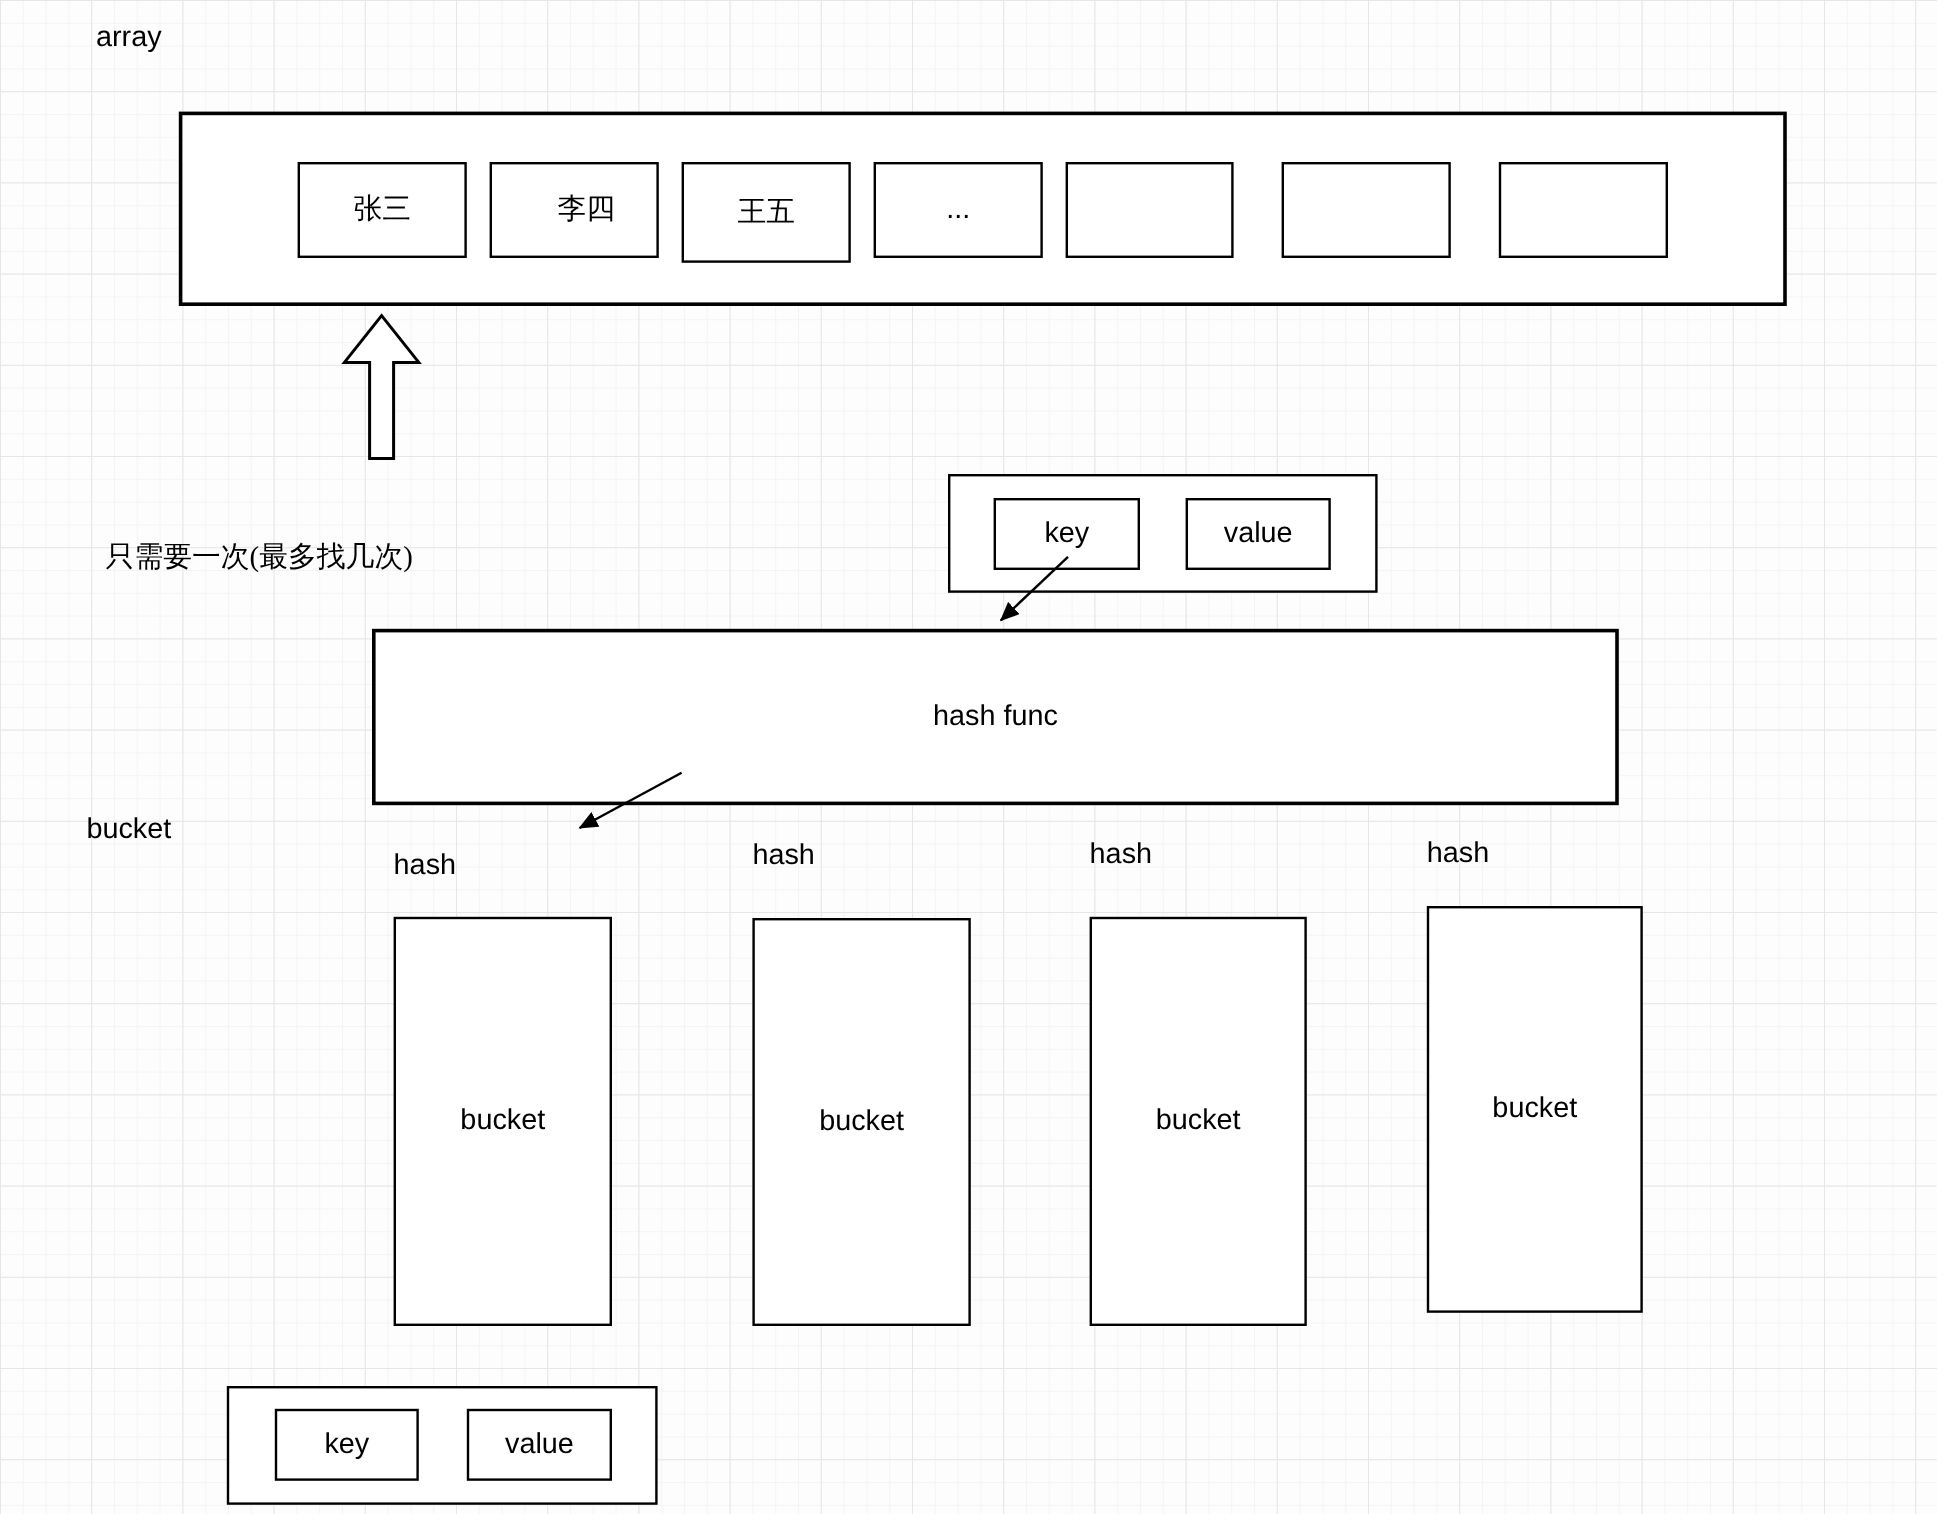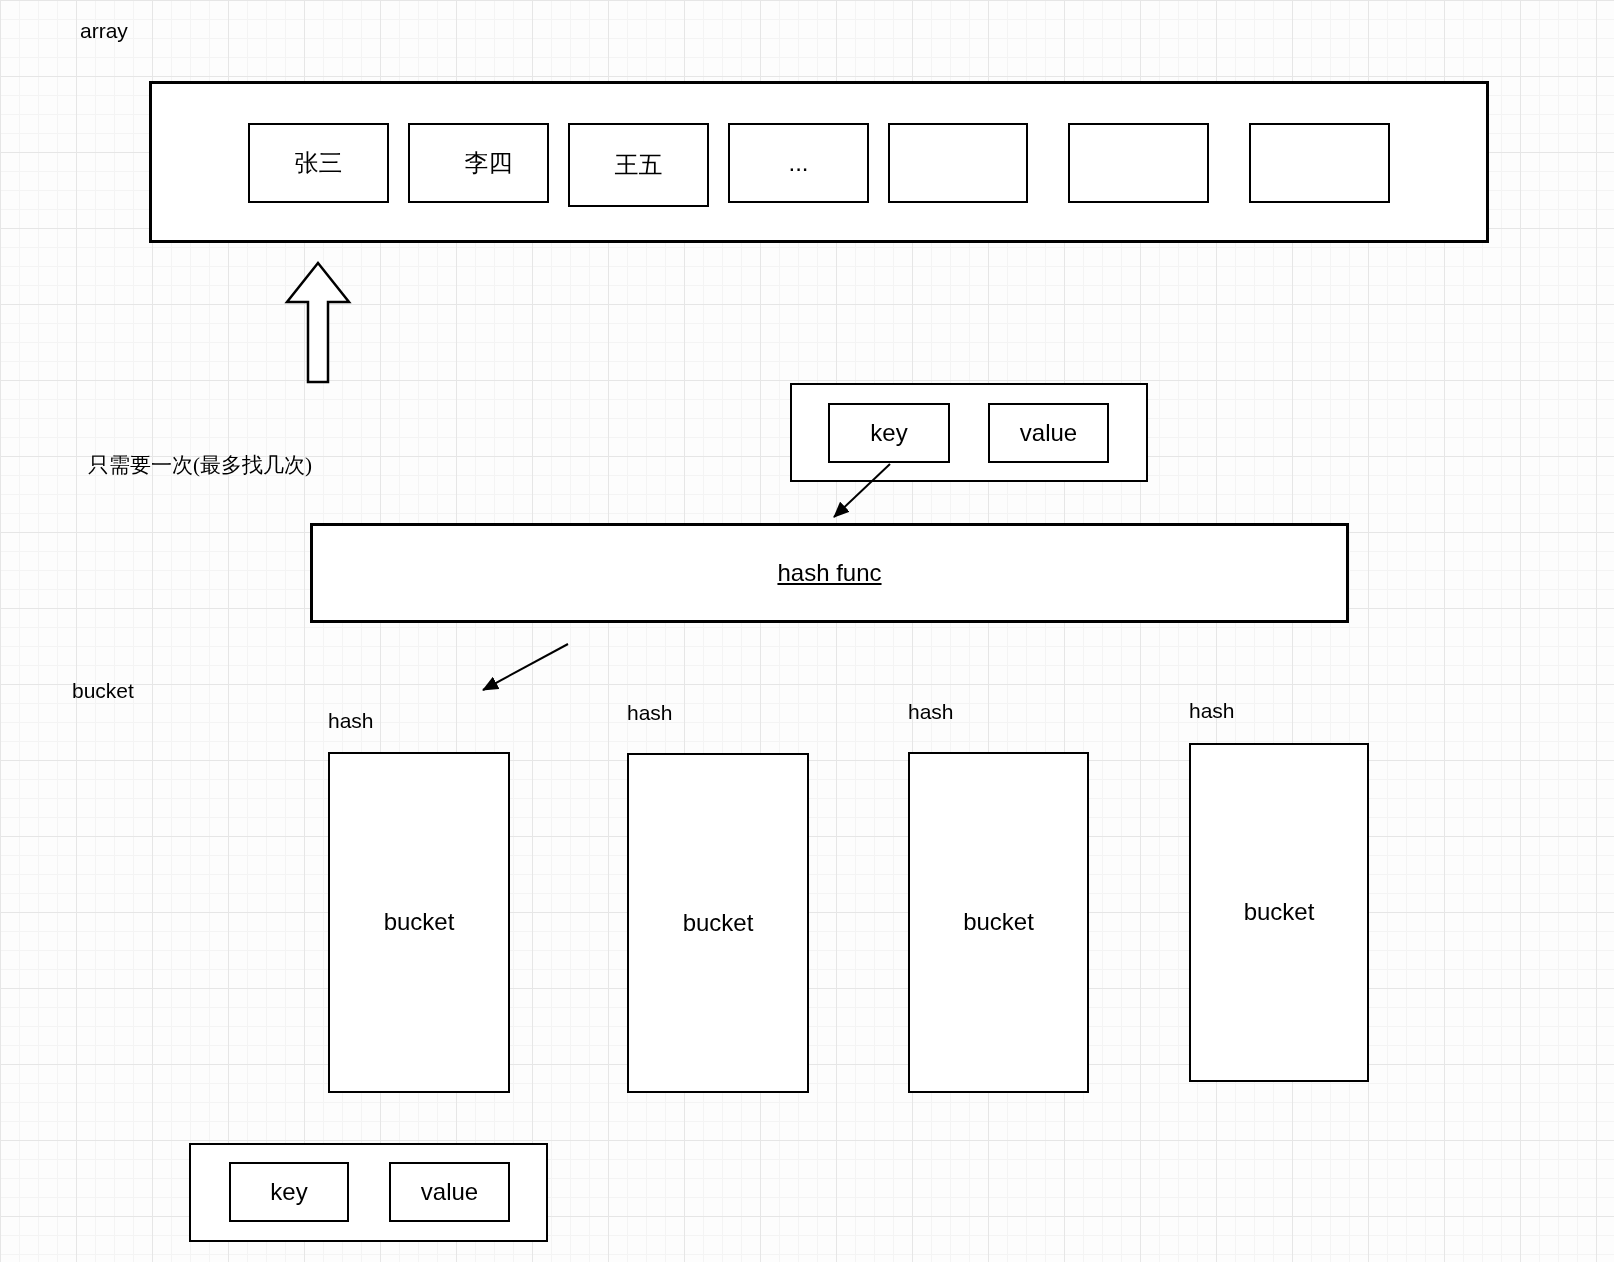--- a/index.html
+++ b/index.html
@@ -24,25 +24,26 @@
     position: absolute;
     background: #ffffff;
     border: 2px solid #000000;
     box-sizing: border-box;
     display: flex;
     align-items: center;
     justify-content: center;
     font-size: 24px;
     line-height: 1.2;
     white-space: nowrap;
+    margin-top: 12px;
   }
   .thick { border-width: 3px; }
   .txt {
     position: absolute;
-    font-size: 21px;
+    font-size: 24px;
     line-height: 26px;
     white-space: nowrap;
   }
   .txt.center { }
   svg.overlay {
     position: absolute;
     left: 0; top: 0;
     width: 1614px;
     height: 1262px;
     pointer-events: none;
@@ -64,21 +65,21 @@
   <div class="shape" style="left:888px; top:123px; width:140px; height:80px;"></div>
   <div class="shape" style="left:1068px; top:123px; width:141px; height:80px;"></div>
   <div class="shape" style="left:1249px; top:123px; width:141px; height:80px;"></div>
 
   <div class="txt" style="left:88px; top:452px;font-family:Liberation Serif, serif;">只需要一次(最多找几次)</div>
 
   <div class="shape" style="left:790px; top:383px; width:358px; height:99px;"></div>
   <div class="shape" style="left:828px; top:403px; width:122px; height:60px;">key</div>
   <div class="shape" style="left:988px; top:403px; width:121px; height:60px;">value</div>
 
-  <div class="shape thick" style="left:310px; top:523px; width:1039px; height:100px;text-decoration:underline;">hash func</div>
+  <div class="shape thick" style="left:310px; top:512px; width:1039px; height:147px;">hash func</div>
 
   <div class="txt" style="left:72px; top:678px;">bucket</div>
 
   <div class="txt center" style="left:328px; top:708px; width:182px;">hash</div>
   <div class="txt center" style="left:627px; top:700px; width:182px;">hash</div>
   <div class="txt center" style="left:908px; top:699px; width:181px;">hash</div>
   <div class="txt center" style="left:1189px; top:698px; width:180px;">hash</div>
 
   <div class="shape" style="left:328px; top:752px; width:182px; height:341px;">bucket</div>
   <div class="shape" style="left:627px; top:753px; width:182px; height:340px;">bucket</div>

